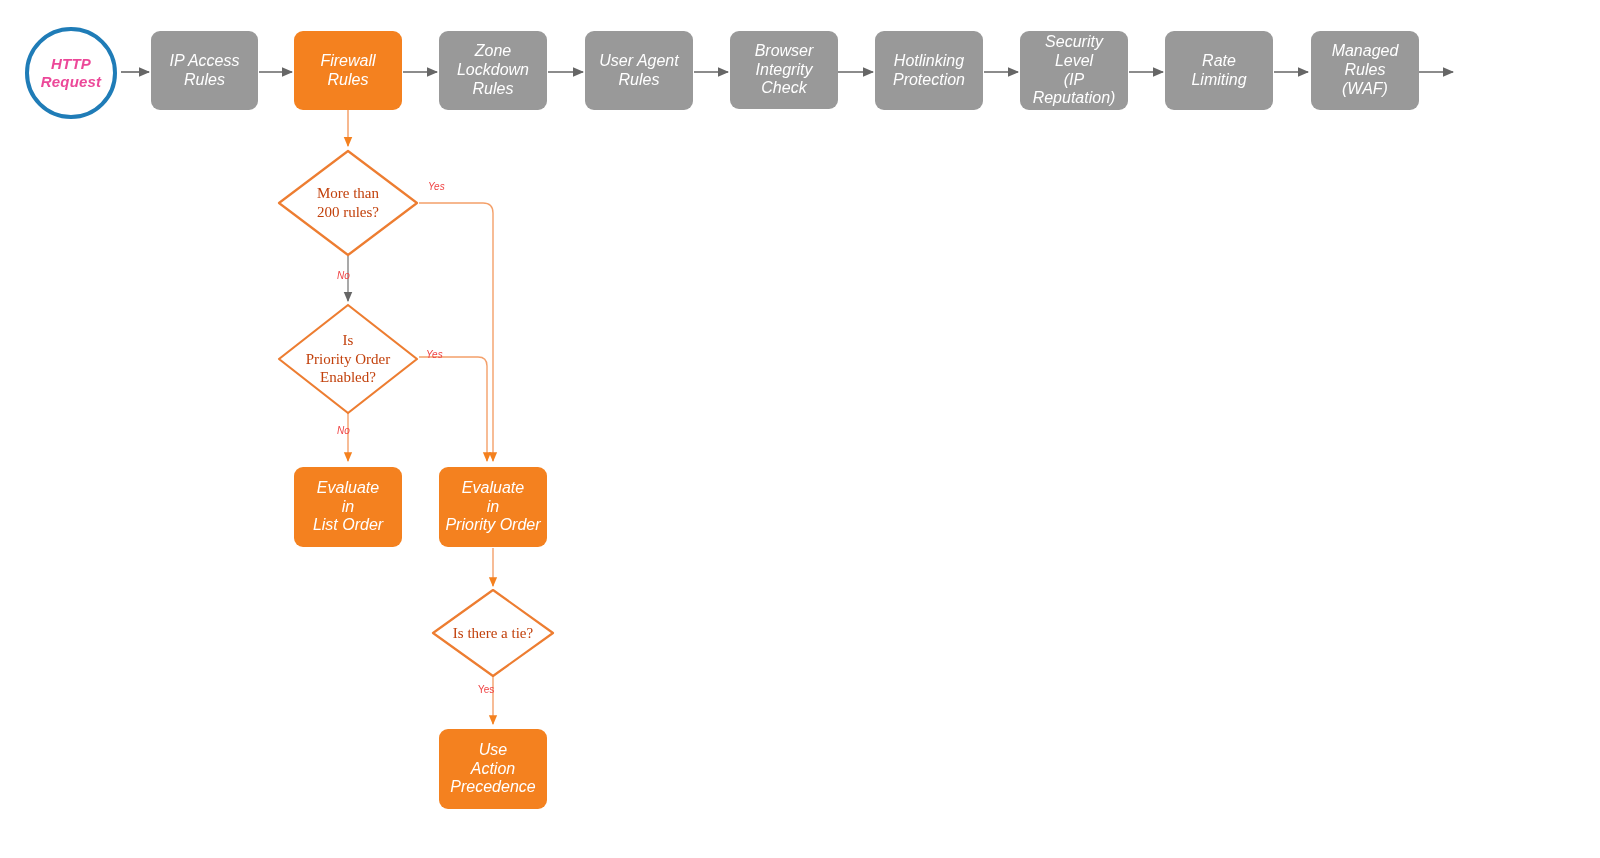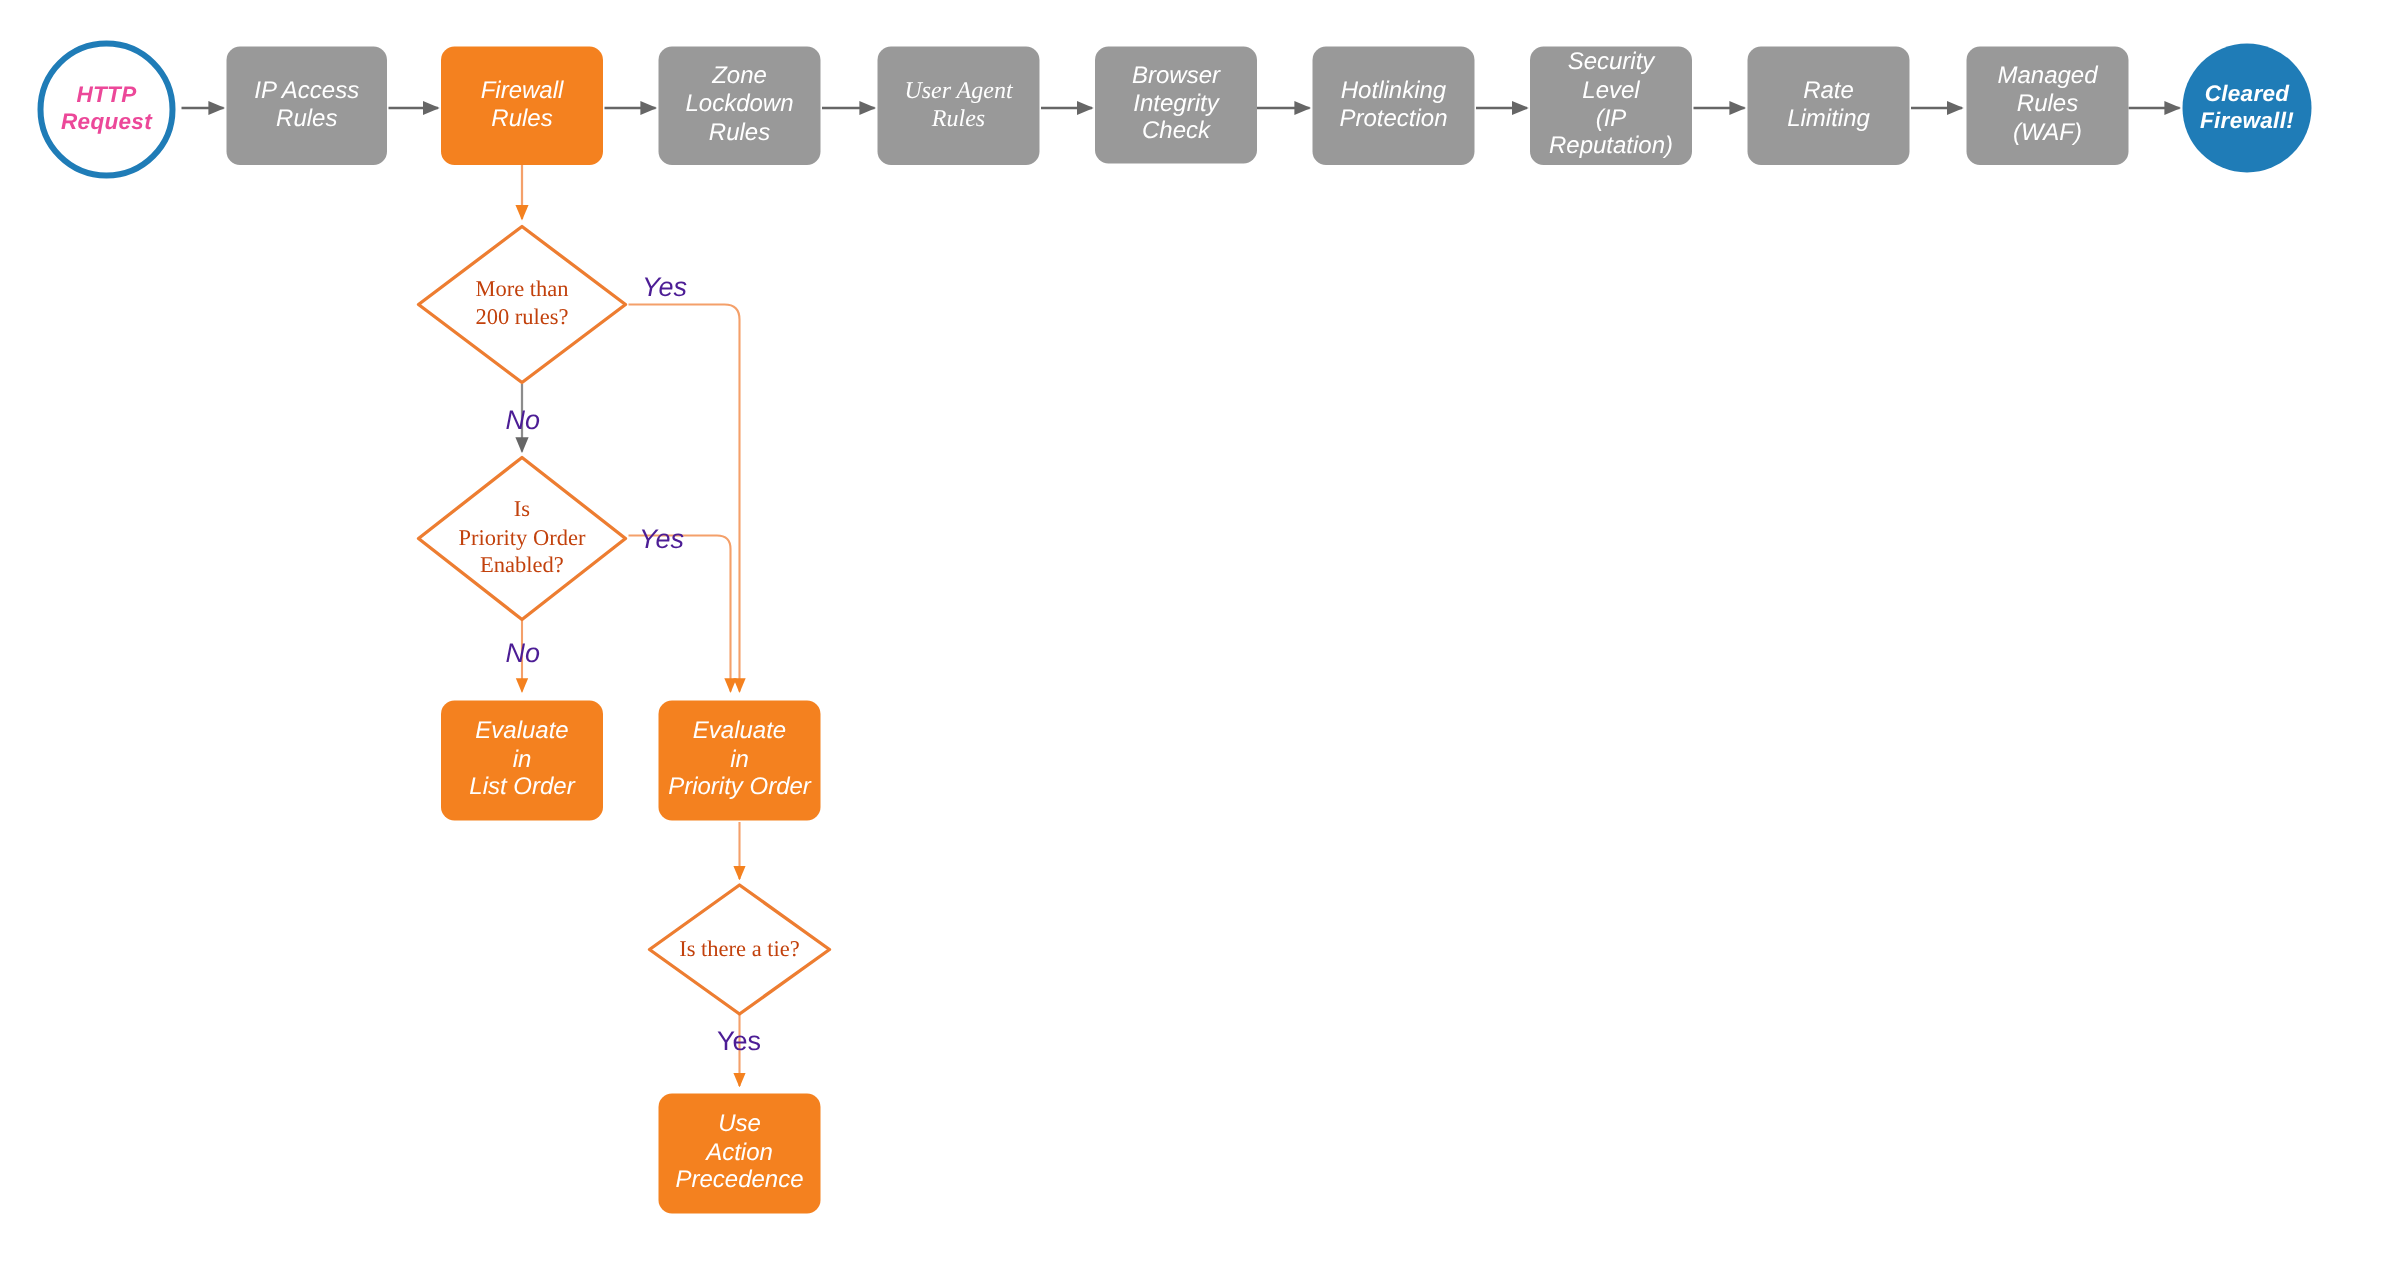--- a/index.html
+++ b/index.html
@@ -93,23 +93,23 @@
     z-index: 2;
     font-size: 15px;
     color: #c2410c;
     white-space: pre-line;
     line-height: 1.25;
     font-family: Liberation Serif, serif;
   }
   
   .edge-label {
     position: absolute;
-    font-size: 18px;
+    font-size: 10px;
     font-style: italic;
-    color: #4c1d95;
+    color: #ef4444;
     white-space: nowrap;
   }
   .edge-label.plain {
     font-style: normal;
   }
 </style>
 </head>
 <body>
 
 <div id="canvas">
@@ -174,21 +174,21 @@
     <span class="label">Firewall
 Rules</span>
   </div>
 
   <div class="node box gray" style="left:439px; top:31px; width:108px; height:79px;">
     <span class="label">Zone
 Lockdown
 Rules</span>
   </div>
 
-  <div class="node box gray" style="left:585px; top:31px; width:108px; height:79px;font-family:Liberation Serif, serif;">
+  <div class="node box gray" style="left:585px; top:31px; width:108px; height:79px;">
     <span class="label">User Agent
 Rules</span>
   </div>
 
   <div class="node box gray" style="left:730px; top:31px; width:108px; height:78px;">
     <span class="label">Browser
 Integrity
 Check</span>
   </div>
 
@@ -207,24 +207,20 @@
 Level
 (IP Reputation)</span>
   </div>
 
   <div class="node box gray" style="left:1311px; top:31px; width:108px; height:79px;">
     <span class="label">Managed
 Rules
 (WAF)</span>
   </div>
 
-  <div class="node circle end" style="left:1455px; top:29px; width:86px; height:86px;">
-    <span class="label">Cleared
-Firewall!</span>
-  </div>
 
   <div class="node diamond" style="left:277px; top:149px; width:142px; height:108px;">
     <svg class="shape" viewBox="0 0 142 108" xmlns="http://www.w3.org/2000/svg">
       <polygon points="71,2 140,54 71,106 2,54" fill="#ffffff" stroke="#ED7D31" stroke-width="2.2" stroke-linejoin="round"></polygon>
     </svg>
     <span class="label">More than
 200 rules?</span>
   </div>
 
   <div class="node diamond" style="left:277px; top:303px; width:142px; height:112px;">

